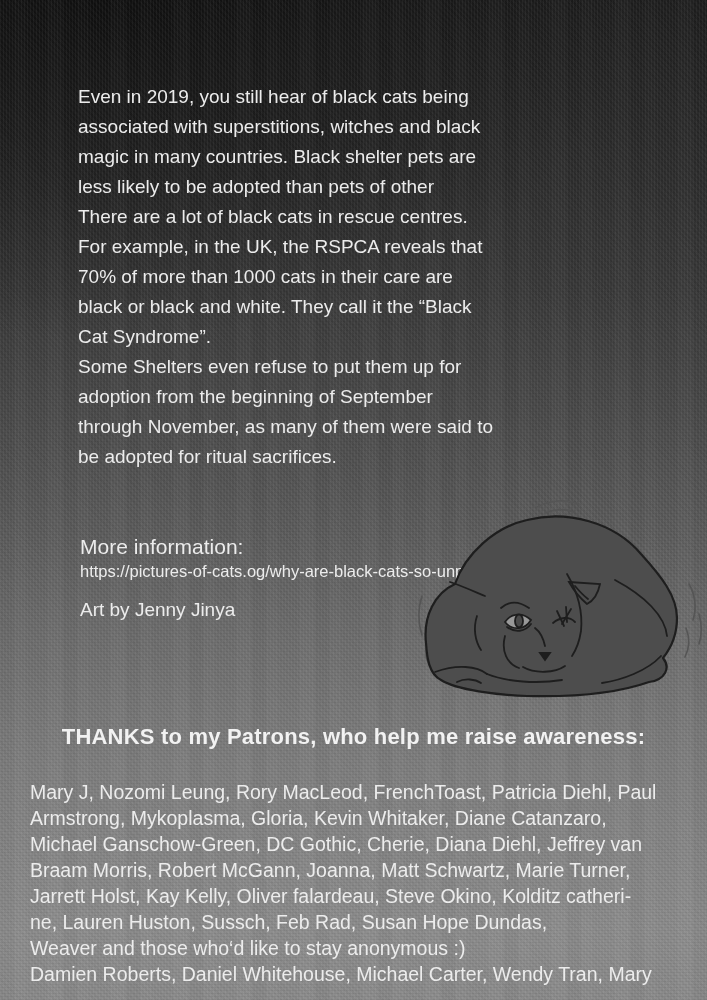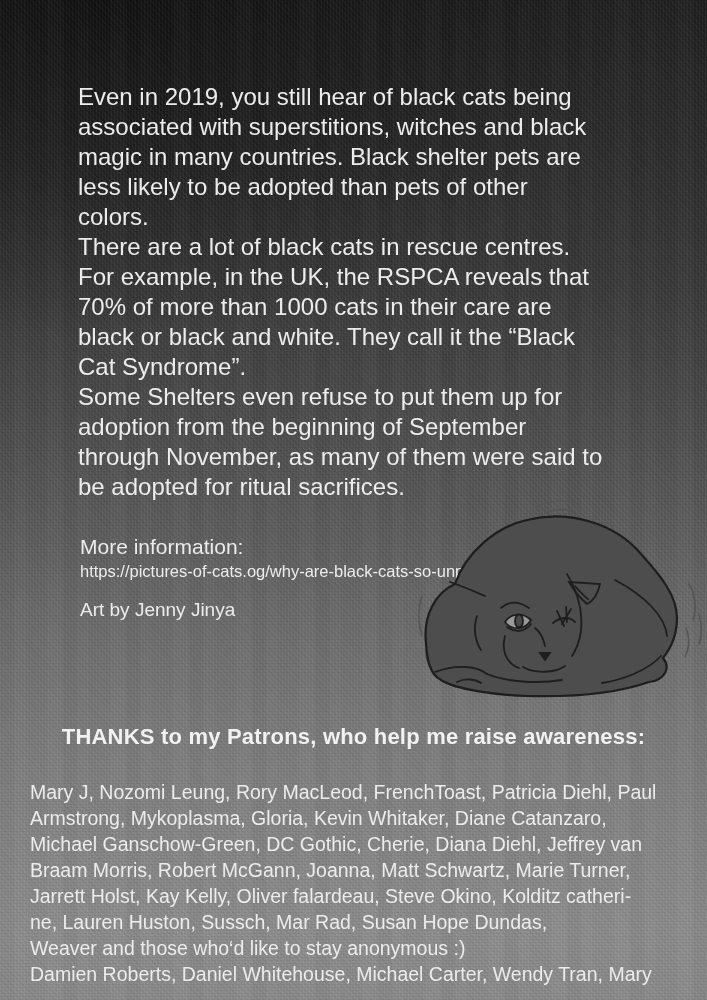--- a/index.html
+++ b/index.html
@@ -38,21 +38,21 @@
   .page::after{ 
     content:"";position:absolute;inset:0;pointer-events:none;
     background:repeating-linear-gradient(90deg,
       rgba(0,0,0,0.05) 0 14px, rgba(255,255,255,0.02) 14px 26px,
       rgba(0,0,0,0.02) 26px 47px, rgba(255,255,255,0.03) 47px 63px);
     opacity:.5;
   }
   .layer{position:absolute;z-index:2;}
   .main-text{
     left:78px;top:82px;width:600px;
-    color:var(--text);font-size:24px;line-height:30px;
+    color:var(--text);font-size:19px;line-height:30px;
   }
   .main-text .line{white-space:pre;}
   .info-block{left:80px;top:534px;color:var(--text);}
   .info-label{font-size:21px;line-height:26px;}
   .info-url{font-size:16.5px;line-height:22px;}
   .info-credit{font-size:19px;line-height:24px;margin-top:16px;}
   .cat-wrap{left:402px;top:496px;width:305px;height:220px;}
   .cat-wrap svg{display:block;width:100%;height:100%;}
   .thanks-heading{
     left:0;top:724px;width:707px;text-align:center;
@@ -67,21 +67,20 @@
 </head>
 <body>
 
 <div class="page">
 
   <div class="layer main-text">
       <div class="line">Even in 2019, you still hear of black cats being</div>
       <div class="line">associated with superstitions, witches and black</div>
       <div class="line">magic in many countries. Black shelter pets are</div>
       <div class="line">less likely to be adopted than pets of other</div>
-      <div class="line">colors.</div>
       <div class="line">There are a lot of black cats in rescue centres.</div>
       <div class="line">For example, in the UK, the RSPCA reveals that</div>
       <div class="line">70% of more than 1000 cats in their care are</div>
       <div class="line">black or black and white. They call it the “Black</div>
       <div class="line">Cat Syndrome”.</div>
       <div class="line">Some Shelters even refuse to put them up for</div>
       <div class="line">adoption from the beginning of September</div>
       <div class="line">through November, as many of them were said to</div>
       <div class="line">be adopted for ritual sacrifices.</div>
     </div>
@@ -153,18 +152,18 @@
   </div>
 
   <div class="layer thanks-heading">THANKS to my Patrons, who help me raise awareness:</div>
 
   <div class="layer patrons">
       <div class="line">Mary J, Nozomi Leung, Rory MacLeod, FrenchToast, Patricia Diehl, Paul</div>
       <div class="line">Armstrong, Mykoplasma, Gloria, Kevin Whitaker, Diane Catanzaro,</div>
       <div class="line">Michael Ganschow-Green, DC Gothic, Cherie, Diana Diehl, Jeffrey van</div>
       <div class="line">Braam Morris, Robert McGann, Joanna, Matt Schwartz, Marie Turner,</div>
       <div class="line">Jarrett Holst, Kay Kelly, Oliver falardeau, Steve Okino, Kolditz catheri-</div>
-      <div class="line">ne, Lauren Huston, Sussch, Mar Rad, Susan Hope Dundas,</div>
+      <div class="line">ne, Lauren Huston, Sussch, Feb Rad, Susan Hope Dundas,</div>
       <div class="line">Weaver and those who‘d like to stay anonymous :)</div>
       <div class="line">Damien Roberts, Daniel Whitehouse, Michael Carter, Wendy Tran, Mary</div>
     </div>
 
 </div>
 
 </body></html>

